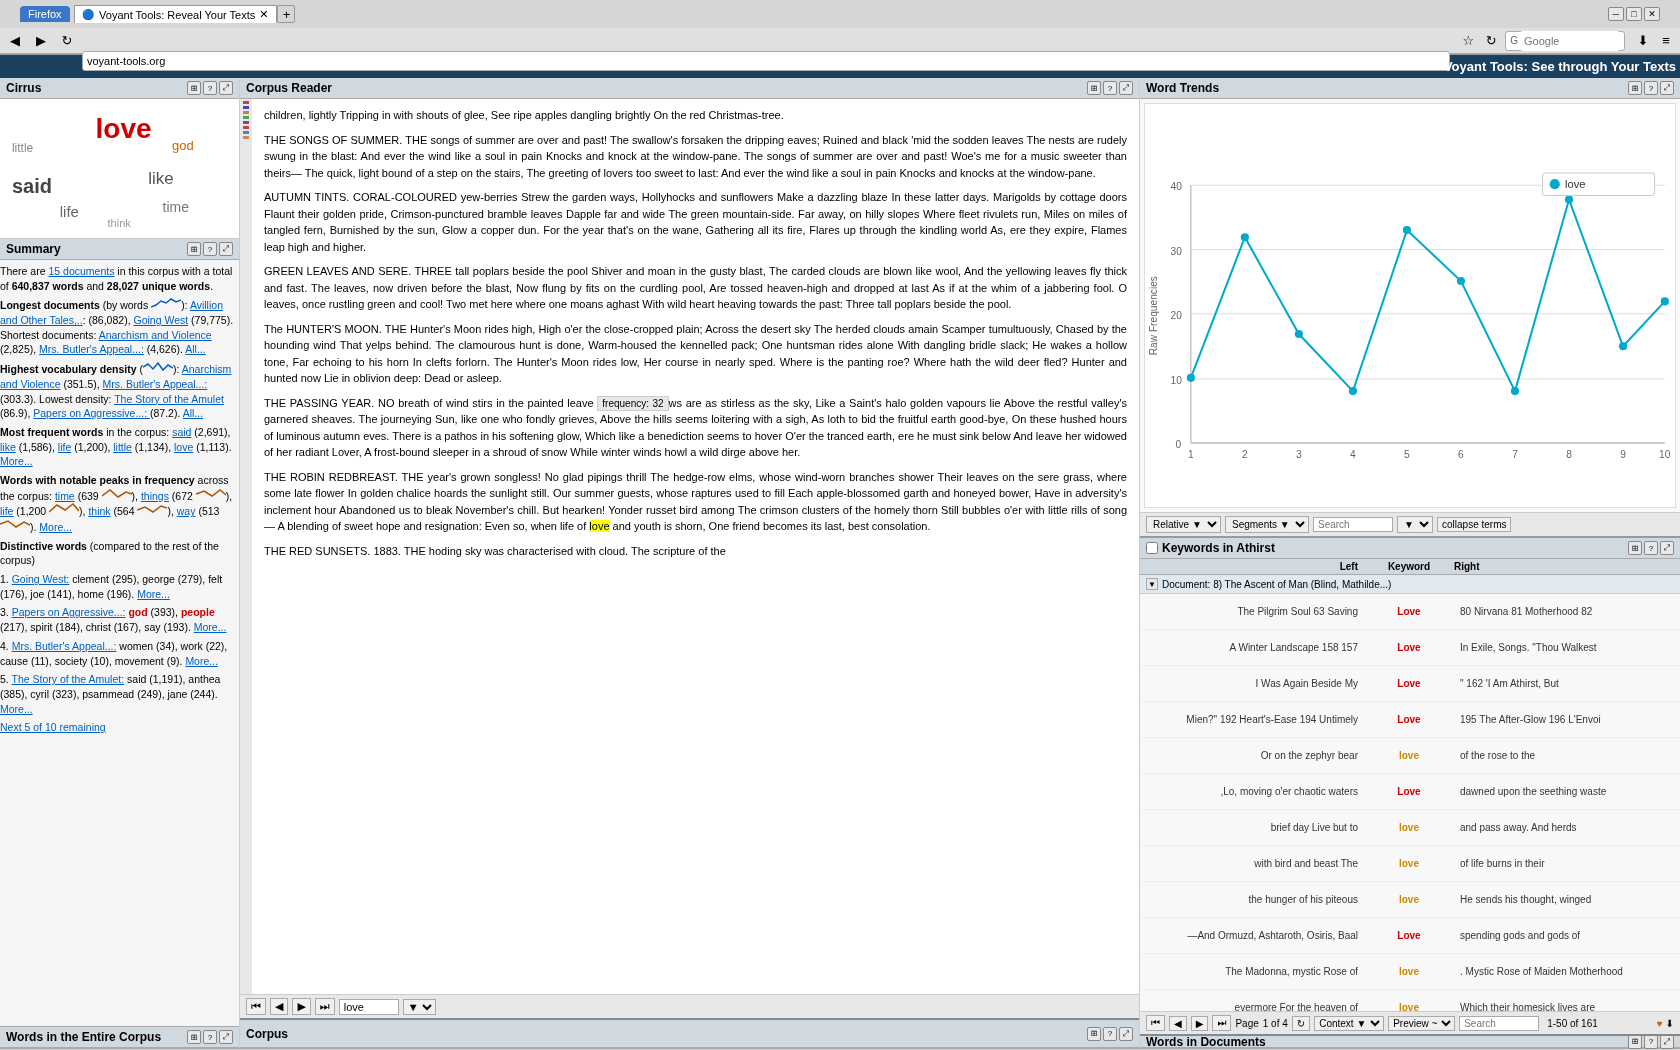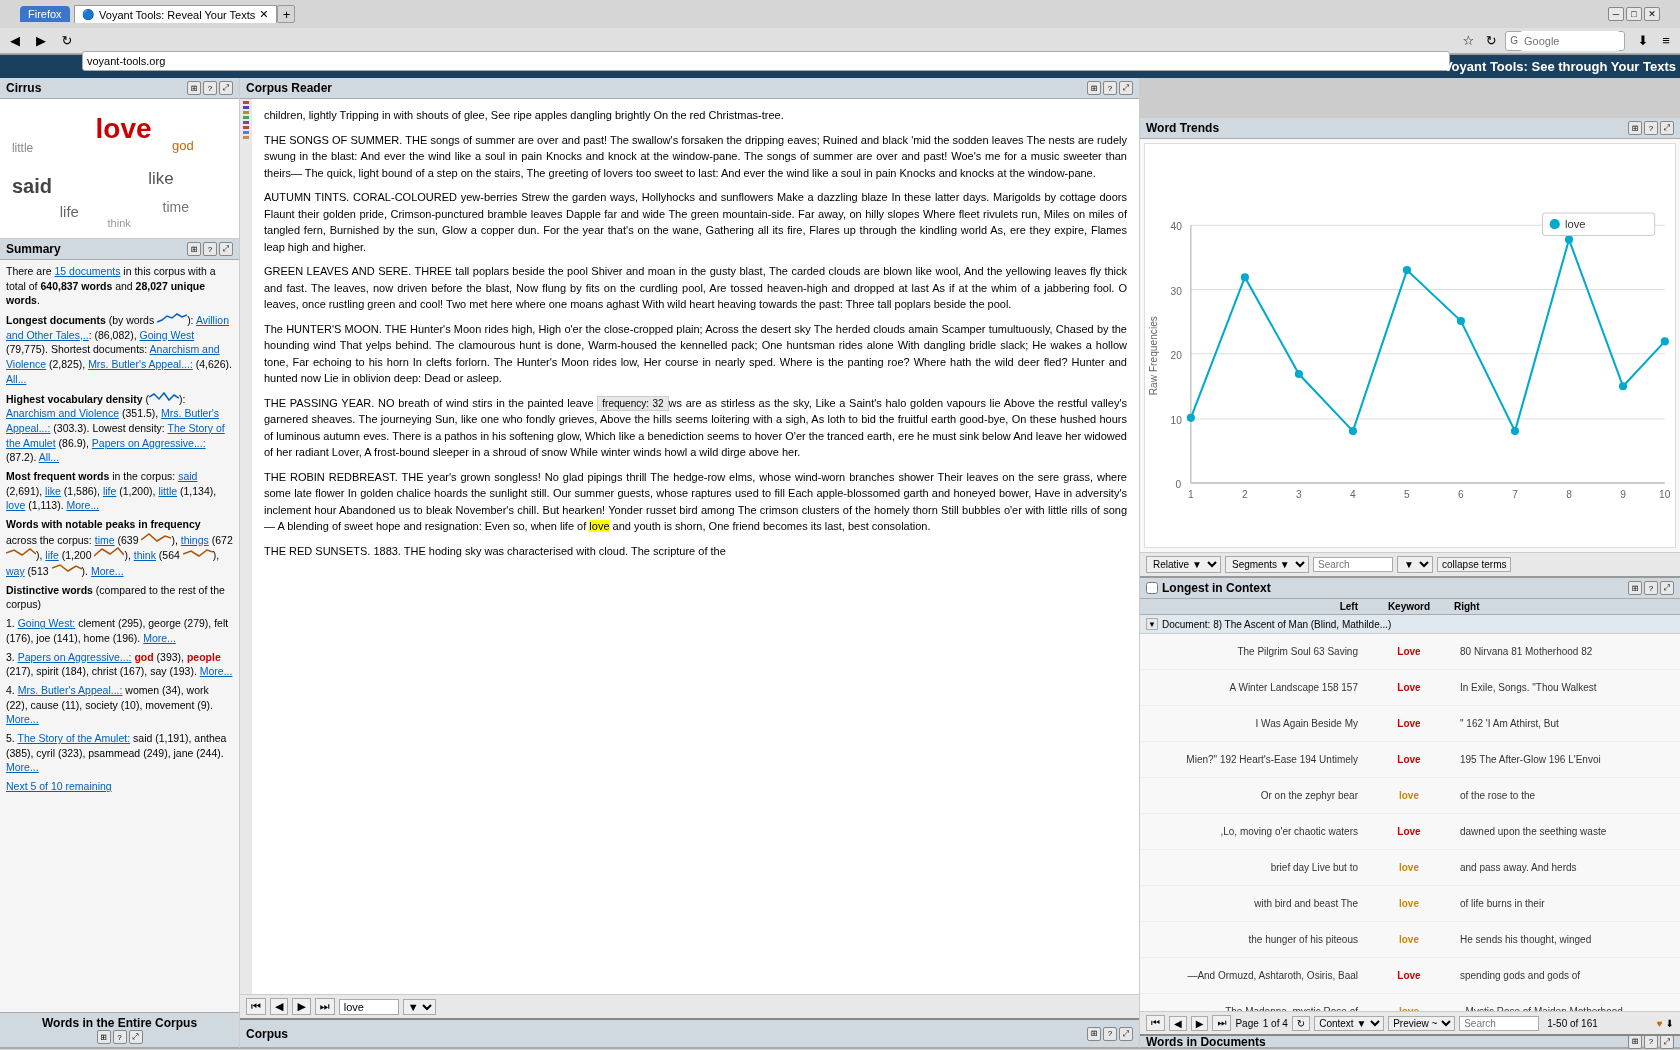--- a/index.html
+++ b/index.html
@@ -34,36 +34,36 @@
     .left-panel { width: 240px; background: #f5f5f5; border-right: 1px solid #ccc; display: flex; flex-direction: column; overflow: hidden; }
     .panel-header { background: #d0d8e0; padding: 3px 6px; display: flex; align-items: center; justify-content: space-between; border-bottom: 1px solid #aaa; }
     .panel-title { font-weight: bold; font-size: 12px; }
     .panel-controls { display: flex; gap: 2px; }
     .panel-ctrl-btn { width: 14px; height: 14px; border: 1px solid #888; background: #e8e8e8; border-radius: 2px; font-size: 8px; display: flex; align-items: center; justify-content: center; cursor: pointer; }
 
     .cirrus-area { height: 140px; background: white; border-bottom: 1px solid #ccc; display: flex; align-items: center; justify-content: center; overflow: hidden; }
     .cirrus-cloud { width: 100%; height: 100%; position: relative; overflow: hidden; }
     .cloud-word { position: absolute; cursor: pointer; }
 
-    .summary-area { flex: 1; overflow-y: auto; padding: 4px 6px; font-size: 10.5px; line-height: 1.4; }
+    .summary-area { flex: 1; overflow-y: auto; padding: 4px 0; font-size: 10.5px; line-height: 1.4; }
     .summary-item { margin-bottom: 4px; }
     .highlight-blue { color: #0060c0; text-decoration: underline; cursor: pointer; }
     .highlight-red { color: #cc0000; }
     .sparkline { display: inline-block; width: 30px; height: 12px; }
 
     
     .middle-panel { flex: 1; background: white; border-right: 1px solid #ccc; display: flex; flex-direction: column; overflow: hidden; }
     .corpus-content { flex: 1; overflow-y: auto; padding: 8px 12px; font-size: 11px; line-height: 1.5; }
     .corpus-para { margin-bottom: 8px; text-align: justify; }
     .corpus-toolbar { background: #e8e8e8; border-top: 1px solid #ccc; padding: 3px 6px; display: flex; align-items: center; gap: 4px; }
     .corpus-nav-btn { border: 1px solid #aaa; background: #f0f0f0; padding: 1px 4px; cursor: pointer; font-size: 11px; }
     .corpus-input { border: 1px solid #aaa; padding: 1px 4px; font-size: 11px; width: 60px; }
 
     
-    .right-section { width: 540px; display: flex; flex-direction: column; margin-top: 40px; }
+    .right-section { width: 540px; display: flex; flex-direction: column; }
 
     
     .word-trends-panel { height: 460px; background: #f8f8f8; border-bottom: 2px solid #999; display: flex; flex-direction: column; }
     .wt-content { flex: 1; display: flex; flex-direction: column; overflow: hidden; }
     .chart-area { flex: 1; position: relative; background: white; margin: 4px; border: 1px solid #ddd; }
     .chart-toolbar { padding: 3px 6px; background: #e8e8e8; display: flex; align-items: center; gap: 4px; border-top: 1px solid #ccc; }
     .chart-select { font-size: 10px; border: 1px solid #aaa; padding: 1px 2px; }
     .chart-btn { font-size: 10px; border: 1px solid #aaa; background: #f0f0f0; padding: 1px 4px; cursor: pointer; }
     .chart-input { font-size: 10px; border: 1px solid #aaa; padding: 1px 4px; width: 80px; }
 
@@ -219,21 +219,21 @@
         <span>4. </span><span class="highlight-blue">Mrs. Butler's Appeal...:</span><span> women (34), work (22), cause (11), society (10), movement (9). </span><span class="highlight-blue">More...</span>
       </div>
       <div class="summary-item">
         <span>5. </span><span class="highlight-blue">The Story of the Amulet:</span><span> said (1,191), anthea (385), cyril (323), psammead (249), jane (244). </span><span class="highlight-blue">More...</span>
       </div>
       <div class="summary-item">
         <span class="highlight-blue">Next 5 of 10 remaining</span>
       </div>
     </div>
 
-    <div class="panel-header" style="border-top:1px solid #aaa;flex-direction:column;">
+    <div class="panel-header" style="border-top:1px solid #aaa;">
       <span class="panel-title">Words in the Entire Corpus</span>
       <div class="panel-controls">
         <div class="panel-ctrl-btn">⊞</div>
         <div class="panel-ctrl-btn">?</div>
         <div class="panel-ctrl-btn">⤢</div>
       </div>
     </div>
   </div>
 
   <div class="middle-panel">
@@ -387,21 +387,21 @@
           </select>
           <button class="chart-btn">collapse terms</button>
         </div>
       </div>
     </div>
 
     <div class="keywords-panel">
       <div class="panel-header">
         <span style="display:flex; align-items:center; gap:4px;">
           <input type="checkbox" style="width: 12px; height: 12px;">
-          <span class="panel-title">Longest in Context</span>
+          <span class="panel-title">Keywords in Athirst</span>
         </span>
         <div class="panel-controls">
           <div class="panel-ctrl-btn">⊞</div>
           <div class="panel-ctrl-btn">?</div>
           <div class="panel-ctrl-btn">⤢</div>
         </div>
       </div>
 
       <div class="kic-content">
         <div class="kic-table-header">

